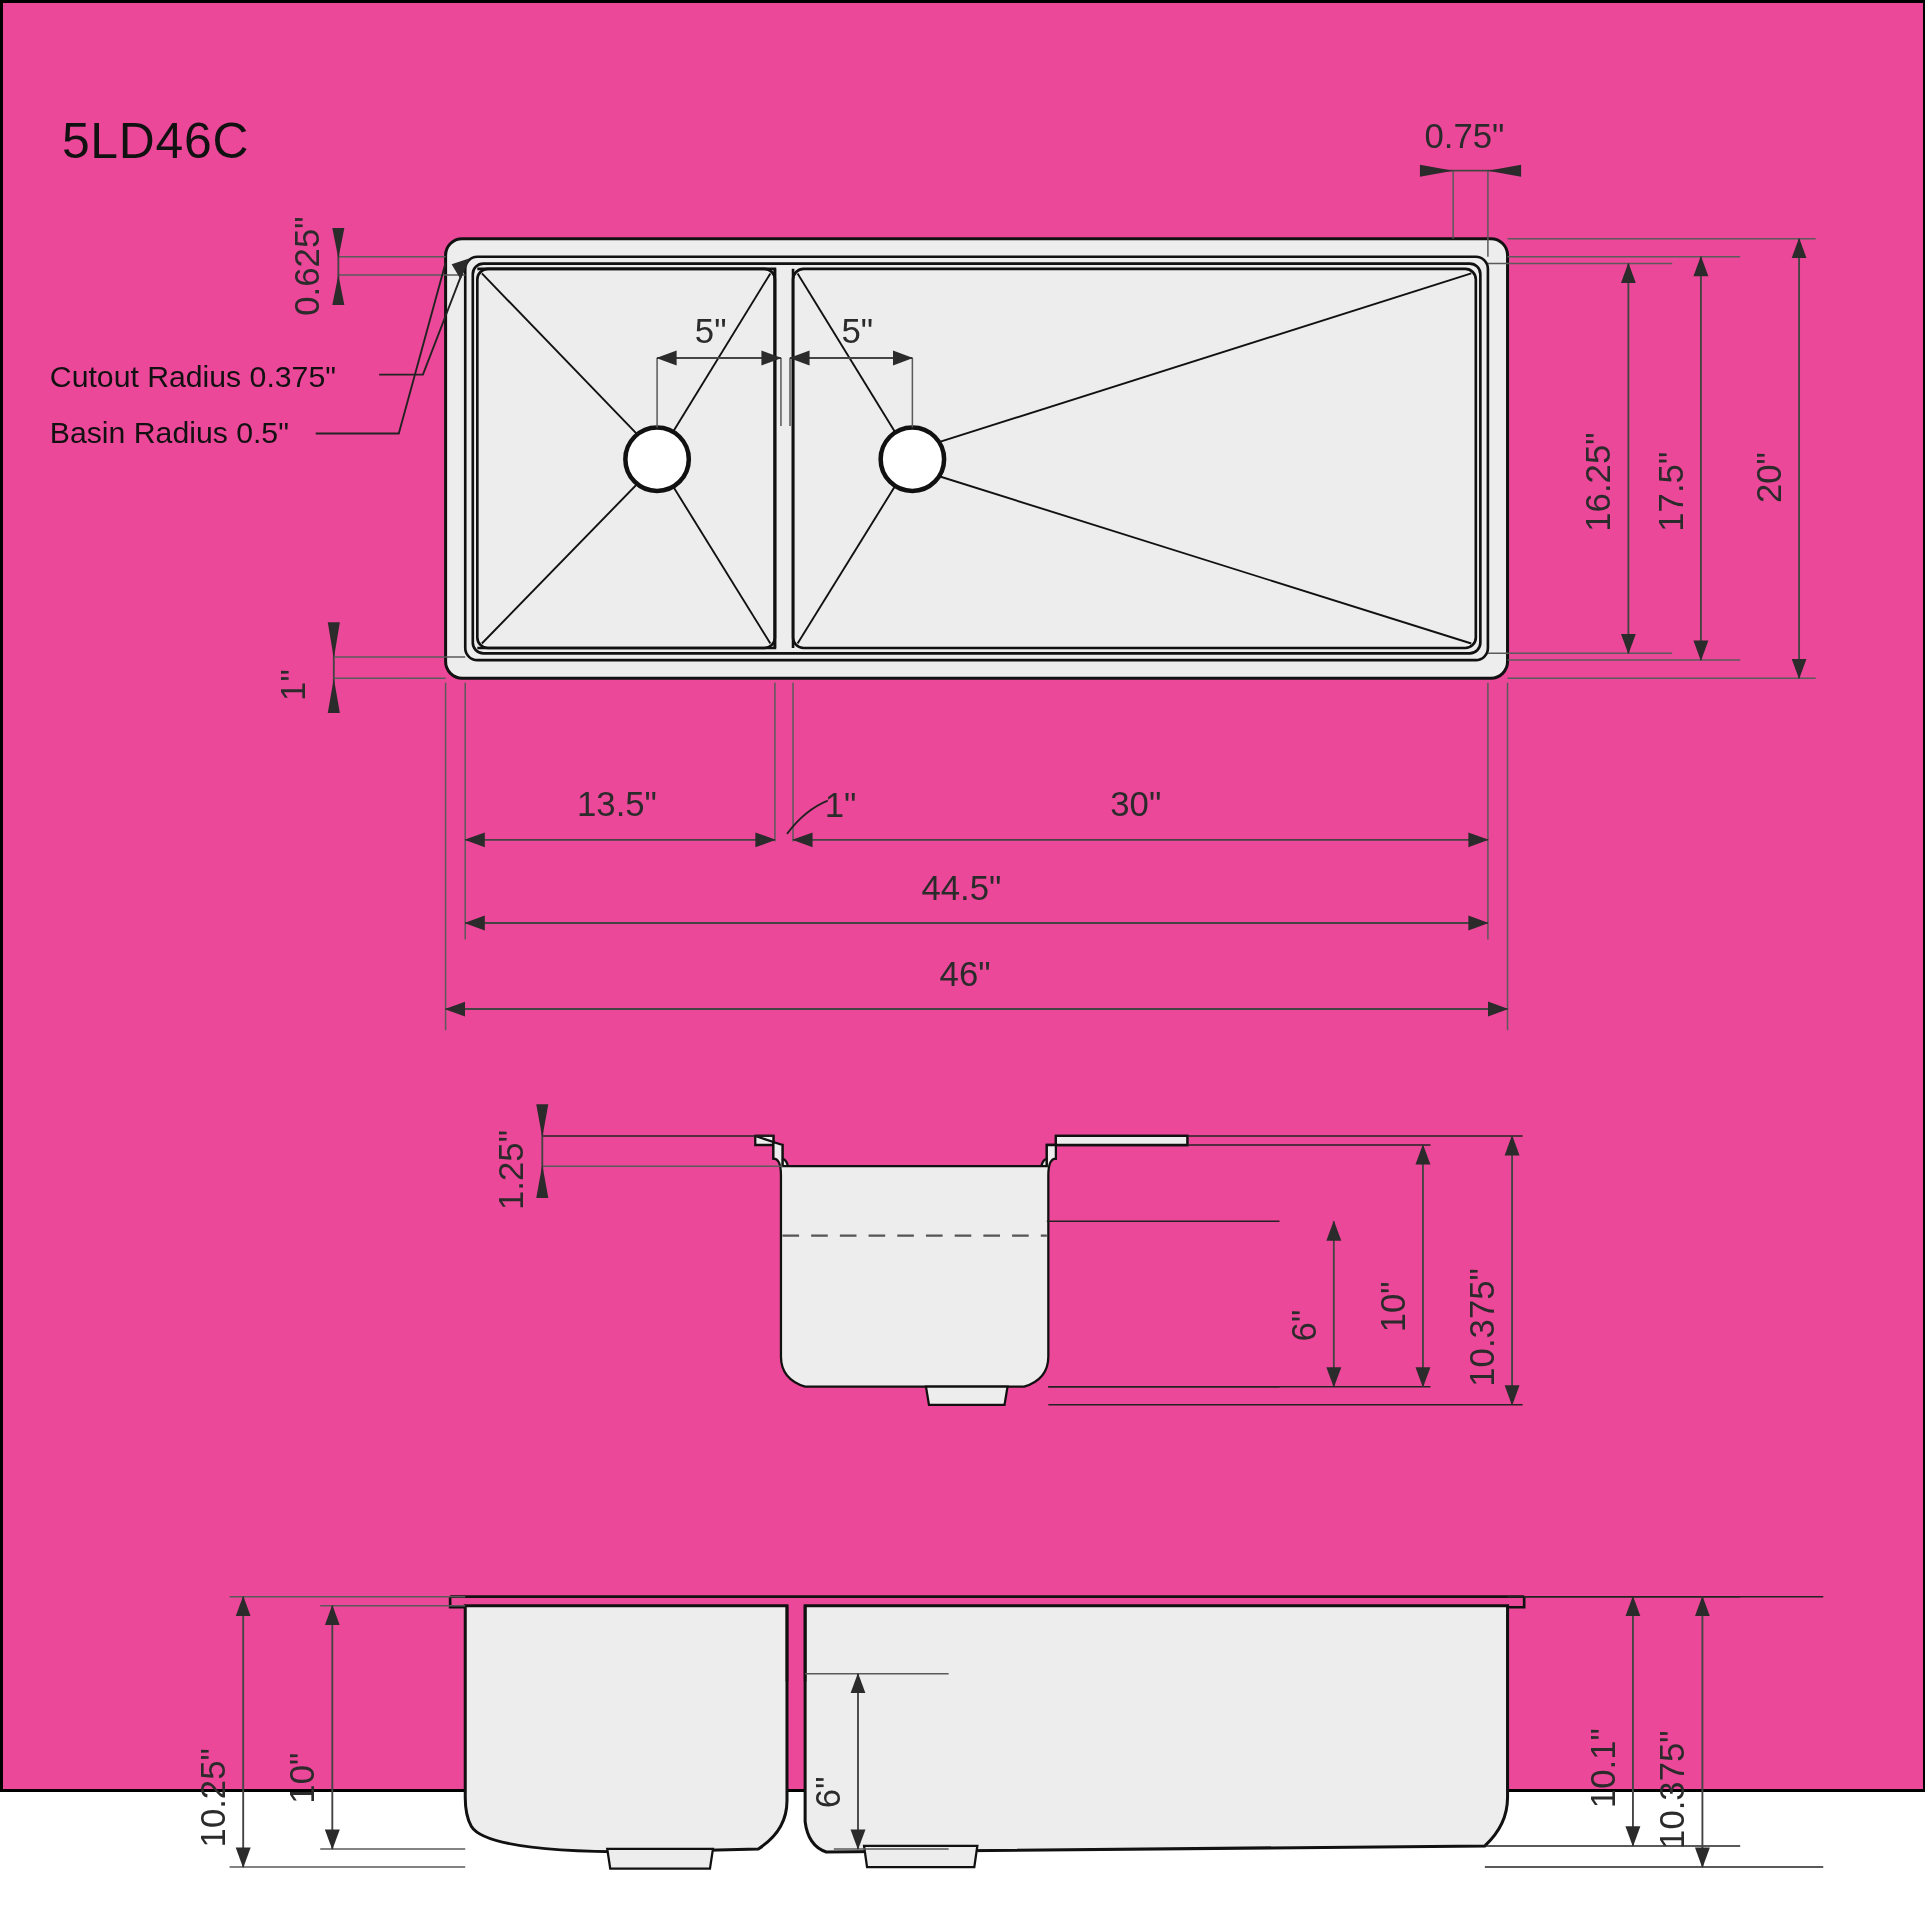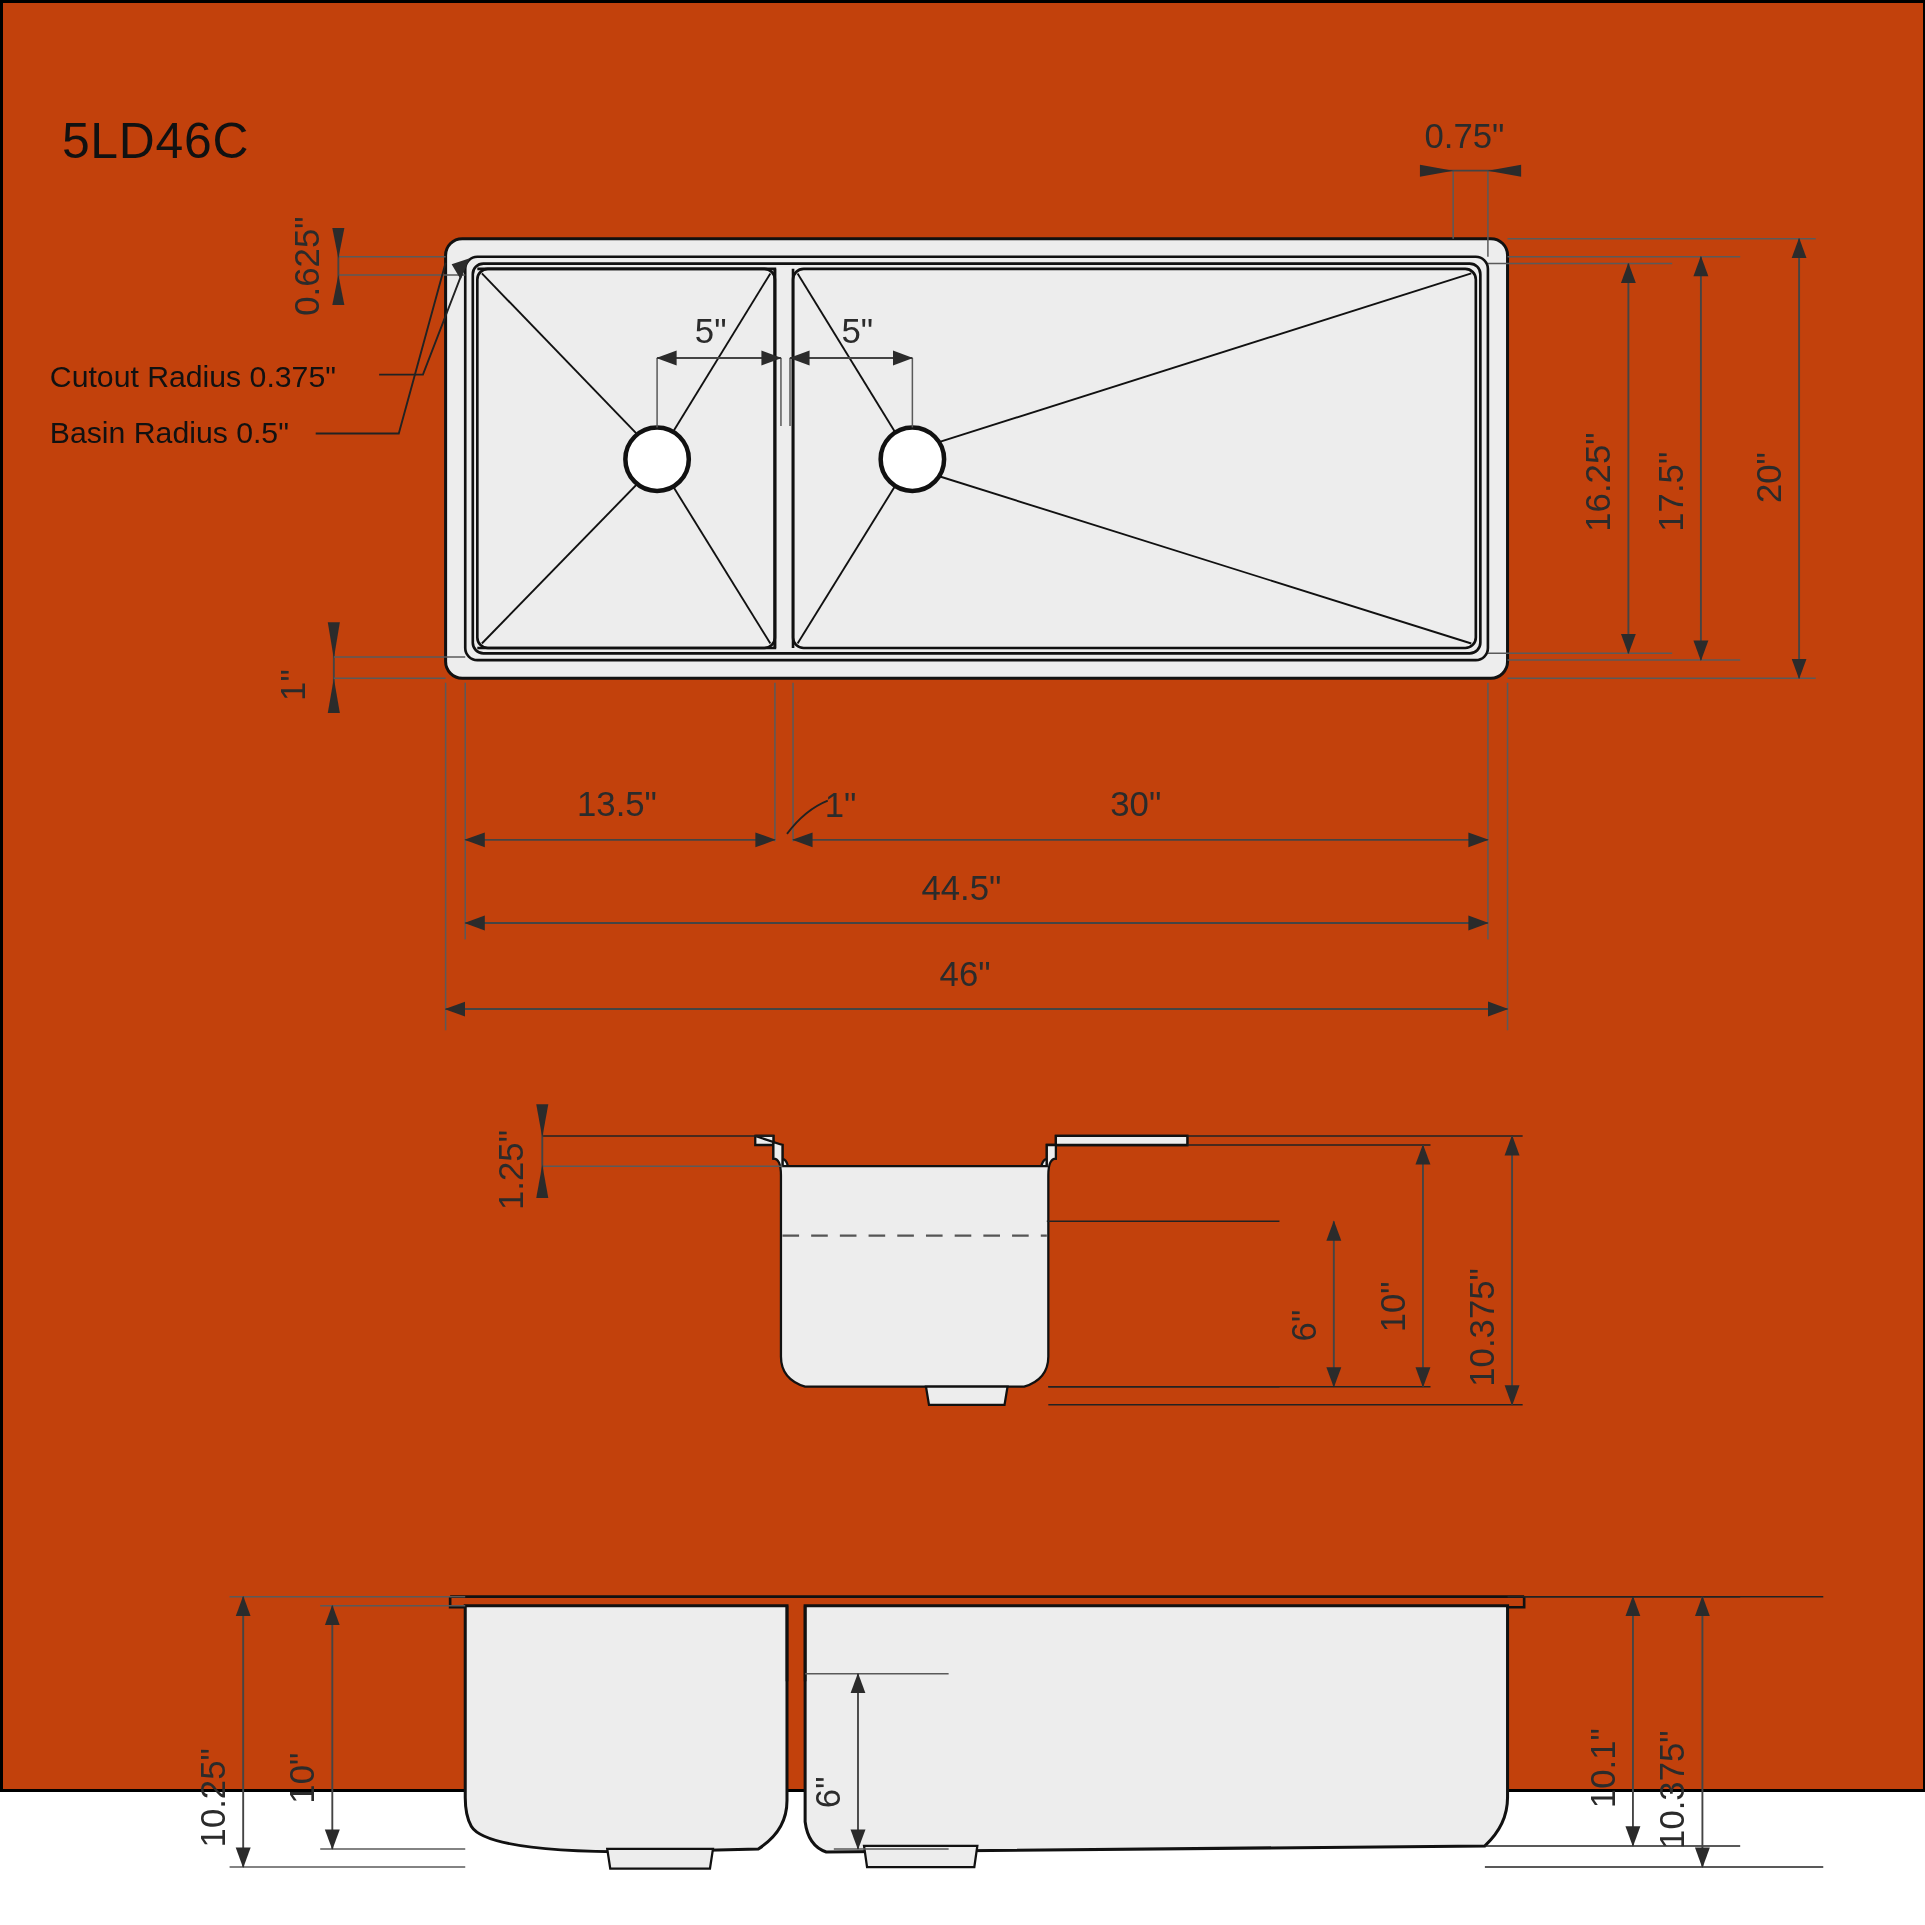--- a/index.html
+++ b/index.html
@@ -10,21 +10,21 @@
   body {
     width: 1926px;
     height: 1926px;
     font-family: "Liberation Sans", sans-serif;
     overflow: hidden;
   }
   #sheet {
     position: relative;
     width: 1926px;
     height: 1792px;
-    background: #c2410c;
+    background: #ec4899;
     box-sizing: border-box;
     border: 3.8px solid #000000;
   }
   svg#drawing {
     position: absolute;
     left: 0;
     top: 0;
     width: 1926px;
     height: 1926px;
     display: block;

